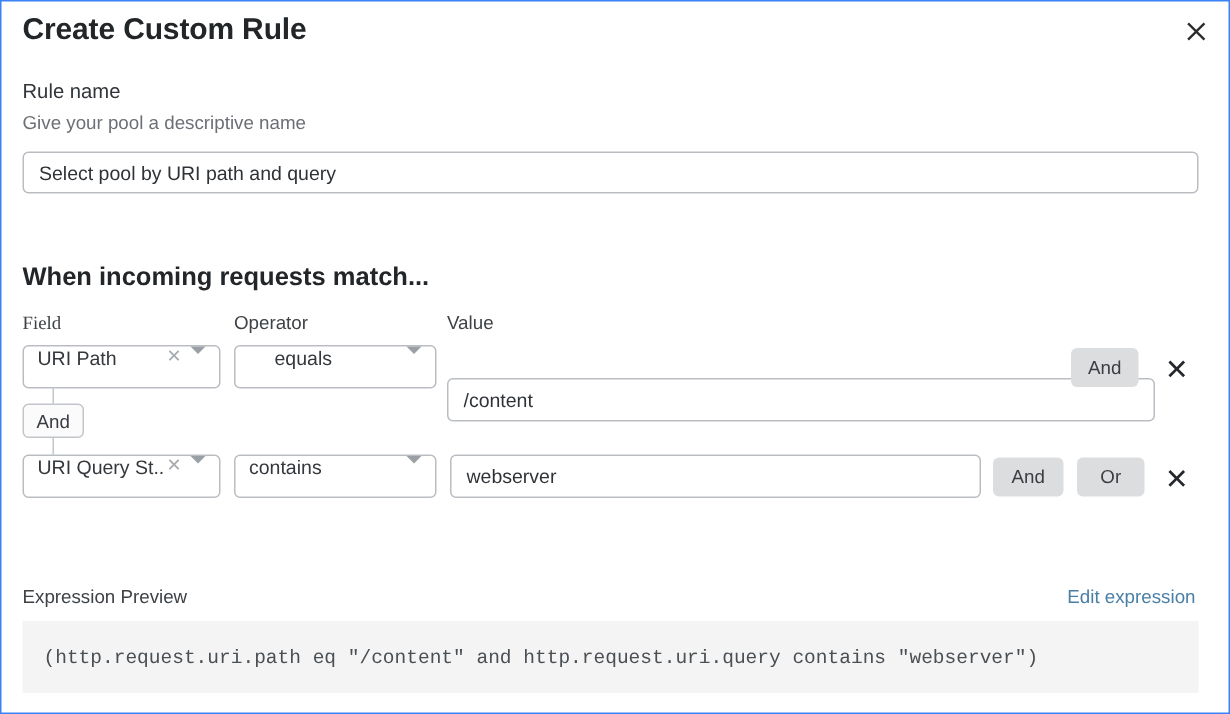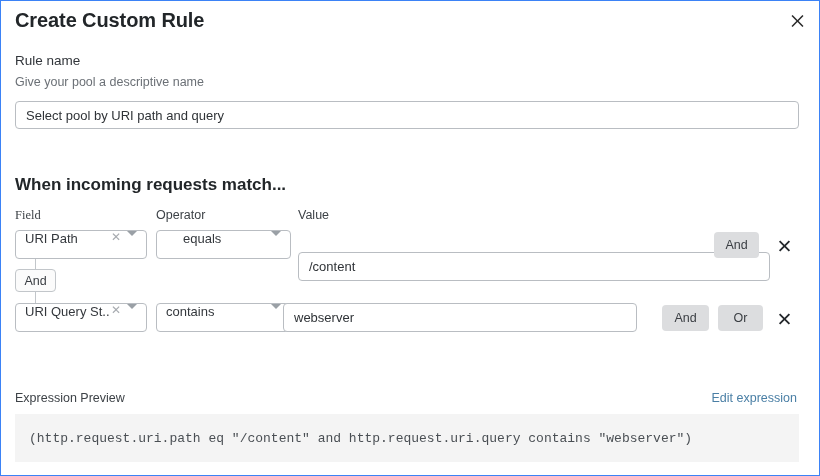--- a/index.html
+++ b/index.html
@@ -131,21 +131,21 @@
     border-top: 5px solid #9aa0a6;
     margin-right: 3px;
   }
 
   .row1-field    { left: 14px;  top: 229px; width: 132px; }
   .row1-operator { left: 155px; top: 229px; width: 135px; padding-left: 26px; }
   .row1-value    { left: 297px; top: 229px; width: 472px; height: 29px; margin-top: 22px; }
 
   .row2-field    { left: 14px;  top: 302px; width: 132px; }
   .row2-operator { left: 155px; top: 302px; width: 135px; }
-  .row2-value    { left: 282px; top: 302px; width: 354px; height: 29px; }
+  .row2-value    { left: 299px; top: 302px; width: 354px; height: 29px; }
 
   .gray-btn {
     position: absolute;
     box-sizing: border-box;
     height: 26px;
     border: none;
     border-radius: 4px;
     background: #dcdddf;
     color: #3a3e43;
     font-family: "Liberation Sans", sans-serif;

